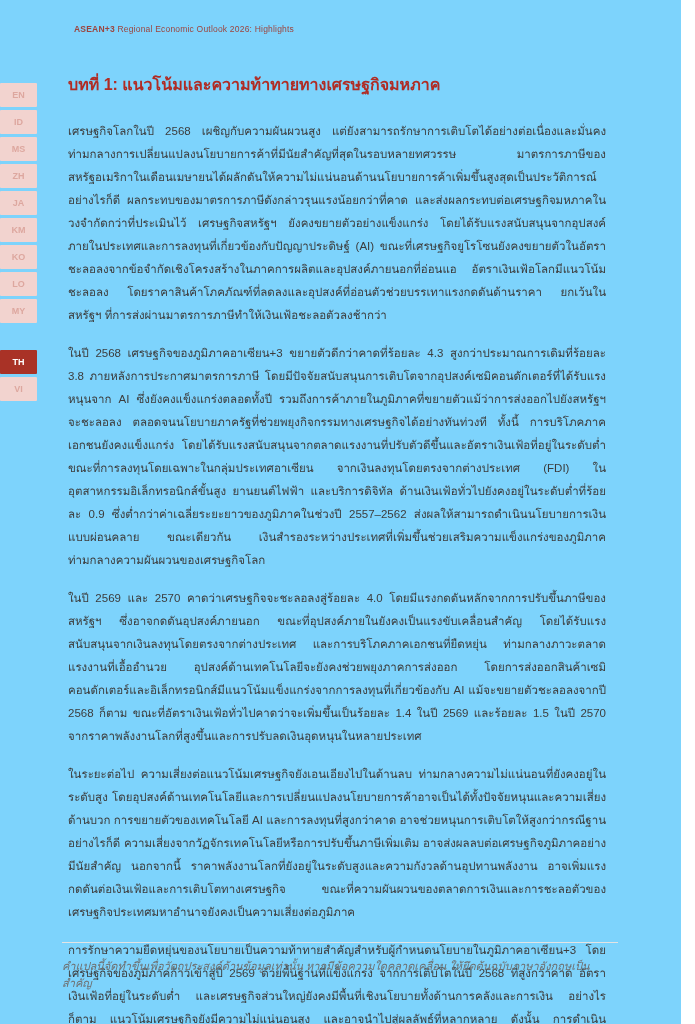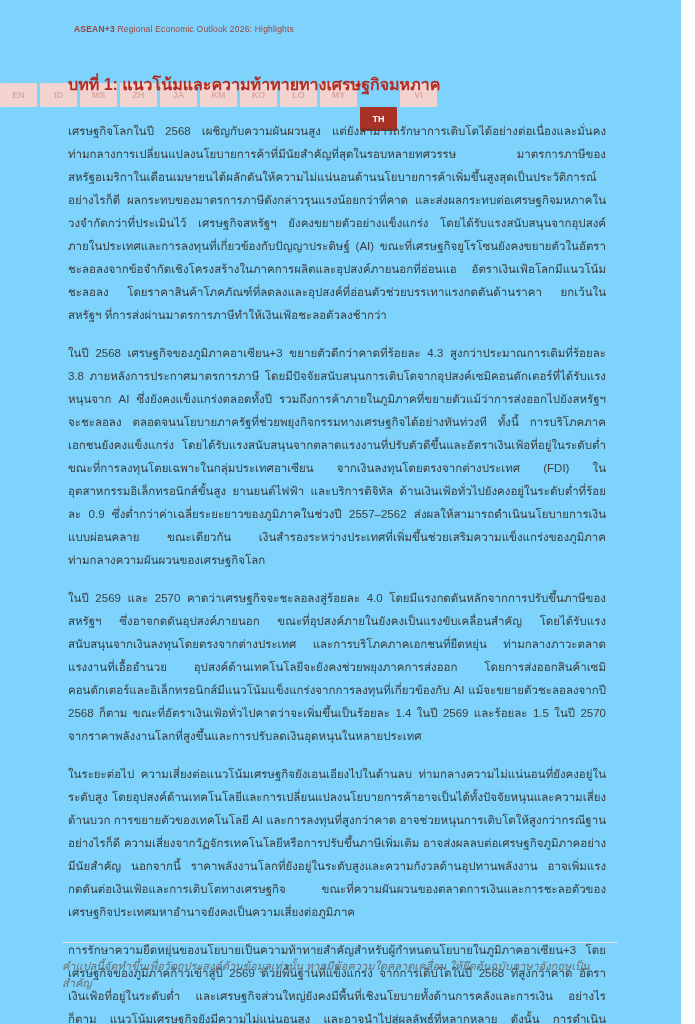--- a/index.html
+++ b/index.html
@@ -23,21 +23,21 @@
     white-space: nowrap;
   }
   .report-header .hdr-bold { font-weight: bold; }
 
   
   .lang-sidebar {
     position: absolute;
     top: 83px;
     left: 0;
     display: flex;
-    flex-direction: row;
+    flex-direction: column;
     gap: 3px;
   }
   .lang-tab {
     width: 37px;
     height: 24px;
     display: flex;
     align-items: center;
     justify-content: center;
     background: #f2d3cf;
     color: #dda79f;

